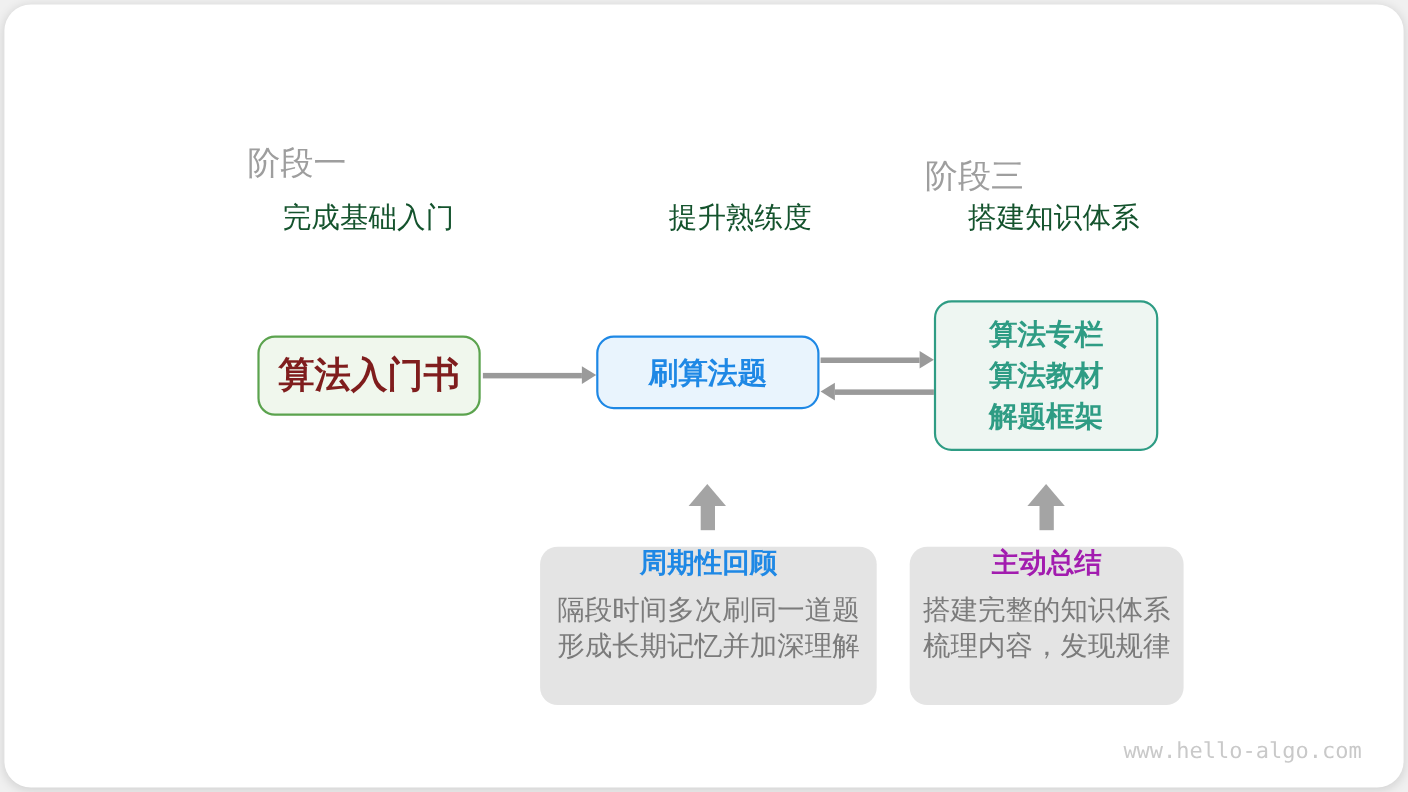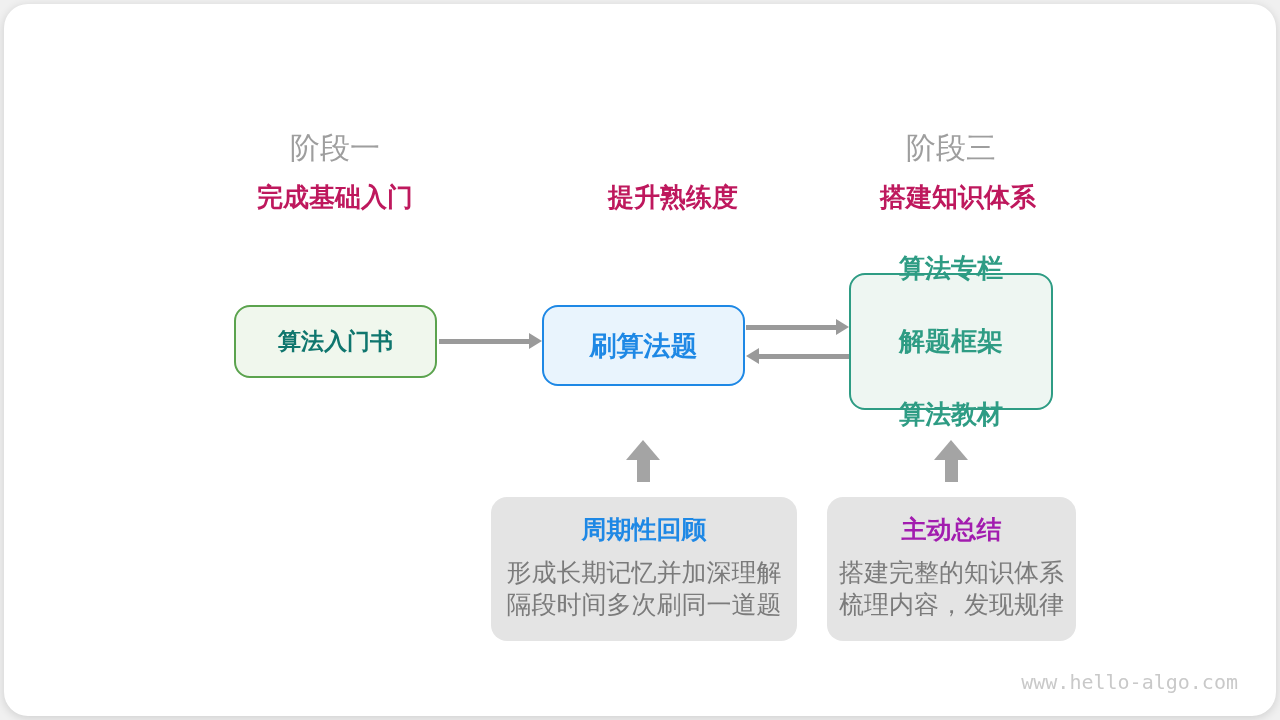--- a/index.html
+++ b/index.html
@@ -11,35 +11,35 @@
   }
   .canvas { position: relative; width: 1280px; height: 720px; }
   .card {
     position: absolute; left: 4px; top: 4px; right: 4px; bottom: 4px;
     background: #ffffff; border-radius: 24px;
     box-shadow: 0 2px 10px rgba(0,0,0,0.14);
   }
 
   
   .stage-title {
-    position: absolute; width: 220px; text-align: center;
+    position: absolute; width: 220px; text-align: left;
     font-size: 30px; font-weight: 400; color: #9e9e9e;
   }
   .stage-subtitle {
     position: absolute; width: 240px; text-align: center;
-    font-size: 26px; font-weight: 700; color: #be185d;
+    font-size: 26px; font-weight: 400; color: #14532d;
   }
 
   
   .node {
     position: absolute; border-radius: 16px;
     display: flex; flex-direction: column; align-items: center; justify-content: center;
     font-weight: 700; text-align: center;
   }
-  .node-green { border: 2.5px solid #5ba34e; background: #f0f7ed; color: #0f766e; font-size: 23px; }
+  .node-green { border: 2.5px solid #5ba34e; background: #f0f7ed; color: #7f1d1d; font-size: 33px; }
   .node-blue  { border: 2.5px solid #1e88e5; background: #e9f4fd; color: #1e88e5; font-size: 27px; }
   .node-teal  { border: 2.5px solid #2e9c84; background: #eef6f2; color: #2e9c84; font-size: 26px; }
   .node-teal .line { line-height: 37px; }
 
   
   .h-arrow { position: absolute; display: flex; align-items: center; height: 18px; }
   .h-arrow .shaft { width: 90px; height: 5px; background: #9a9a9a; }
   .h-arrow .head-right {
     width: 0; height: 0;
     border-top: 8px solid transparent; border-bottom: 8px solid transparent;
@@ -57,21 +57,20 @@
     width: 0; height: 0; margin: 0 auto;
     border-left: 17px solid transparent; border-right: 17px solid transparent;
     border-bottom: 20px solid #a4a4a4;
   }
   .up-arrow .stem { width: 13px; height: 22px; margin: 0 auto; background: #a4a4a4; }
 
   
   .callout {
     position: absolute; background: #e4e4e4; border-radius: 16px;
     display: flex; flex-direction: column; align-items: center;
-    padding-top: 17px;
   }
   .callout .title { font-size: 25px; font-weight: 700; line-height: 30px; }
   .callout .title.blue { color: #1e88e5; }
   .callout .title.teal { color: #a21caf; }
   .callout .body { margin-top: 12px; text-align: center; font-size: 25px; line-height: 32px; color: #7b7b7b; }
 
   .watermark {
     position: absolute; right: 38px; bottom: 22px;
     font-family: "DejaVu Sans Mono", "Liberation Mono", monospace;
     font-size: 20px; color: #c9c9c9;
@@ -81,35 +80,35 @@
 <body>
 
 <div class="canvas">
   <div class="card">
 
     <div class="stage-title" style="left:221px; top:124px;">阶段一</div>
     <div class="stage-subtitle" style="left:211px; top:176px;">完成基础入门</div>
 
     <div class="stage-subtitle" style="left:549px; top:176px;">提升熟练度</div>
 
-    <div class="stage-title" style="left:837px; top:124px;font-family:Liberation Mono, monospace;">阶段三</div>
+    <div class="stage-title" style="left:837px; top:136px;font-family:Liberation Mono, monospace;">阶段三</div>
     <div class="stage-subtitle" style="left:834px; top:176px;">搭建知识体系</div>
 
     <div class="node node-green" style="left:230px; top:301px; width:203px; height:73px;">
       <span>算法入门书</span>
     </div>
 
-    <div class="node node-blue" style="left:538px; top:301px; width:203px; height:81px;text-align:right;">
+    <div class="node node-blue" style="left:538px; top:301px; width:203px; height:67px;text-align:right;">
       <span>刷算法题</span>
     </div>
 
-    <div class="node node-teal" style="left:845px; top:269px; width:204px; height:137px;gap:36px;">
+    <div class="node node-teal" style="left:845px; top:269px; width:204px; height:137px;">
       <span class="line">算法专栏</span>
+      <span class="line">算法教材</span>
       <span class="line">解题框架</span>
-      <span class="line">算法教材</span>
     </div>
 
     <div class="h-arrow" style="left:435px; top:328px;">
       <div class="shaft"></div>
       <div class="head-right"></div>
     </div>
 
     <div class="h-arrow" style="left:742px; top:314px;">
       <div class="shaft"></div>
       <div class="head-right"></div>
@@ -126,22 +125,22 @@
     </div>
 
     <div class="up-arrow" style="left:930px; top:436px;">
       <div class="tri"></div>
       <div class="stem"></div>
     </div>
 
     <div class="callout" style="left:487px; top:493px; width:306px; height:144px;">
       <div class="title blue">周期性回顾</div>
       <div class="body">
+        <div>隔段时间多次刷同一道题</div>
         <div>形成长期记忆并加深理解</div>
-        <div>隔段时间多次刷同一道题</div>
       </div>
     </div>
 
     <div class="callout" style="left:823px; top:493px; width:249px; height:144px;">
       <div class="title teal">主动总结</div>
       <div class="body">
         <div>搭建完整的知识体系</div>
         <div>梳理内容，发现规律</div>
       </div>
     </div>

